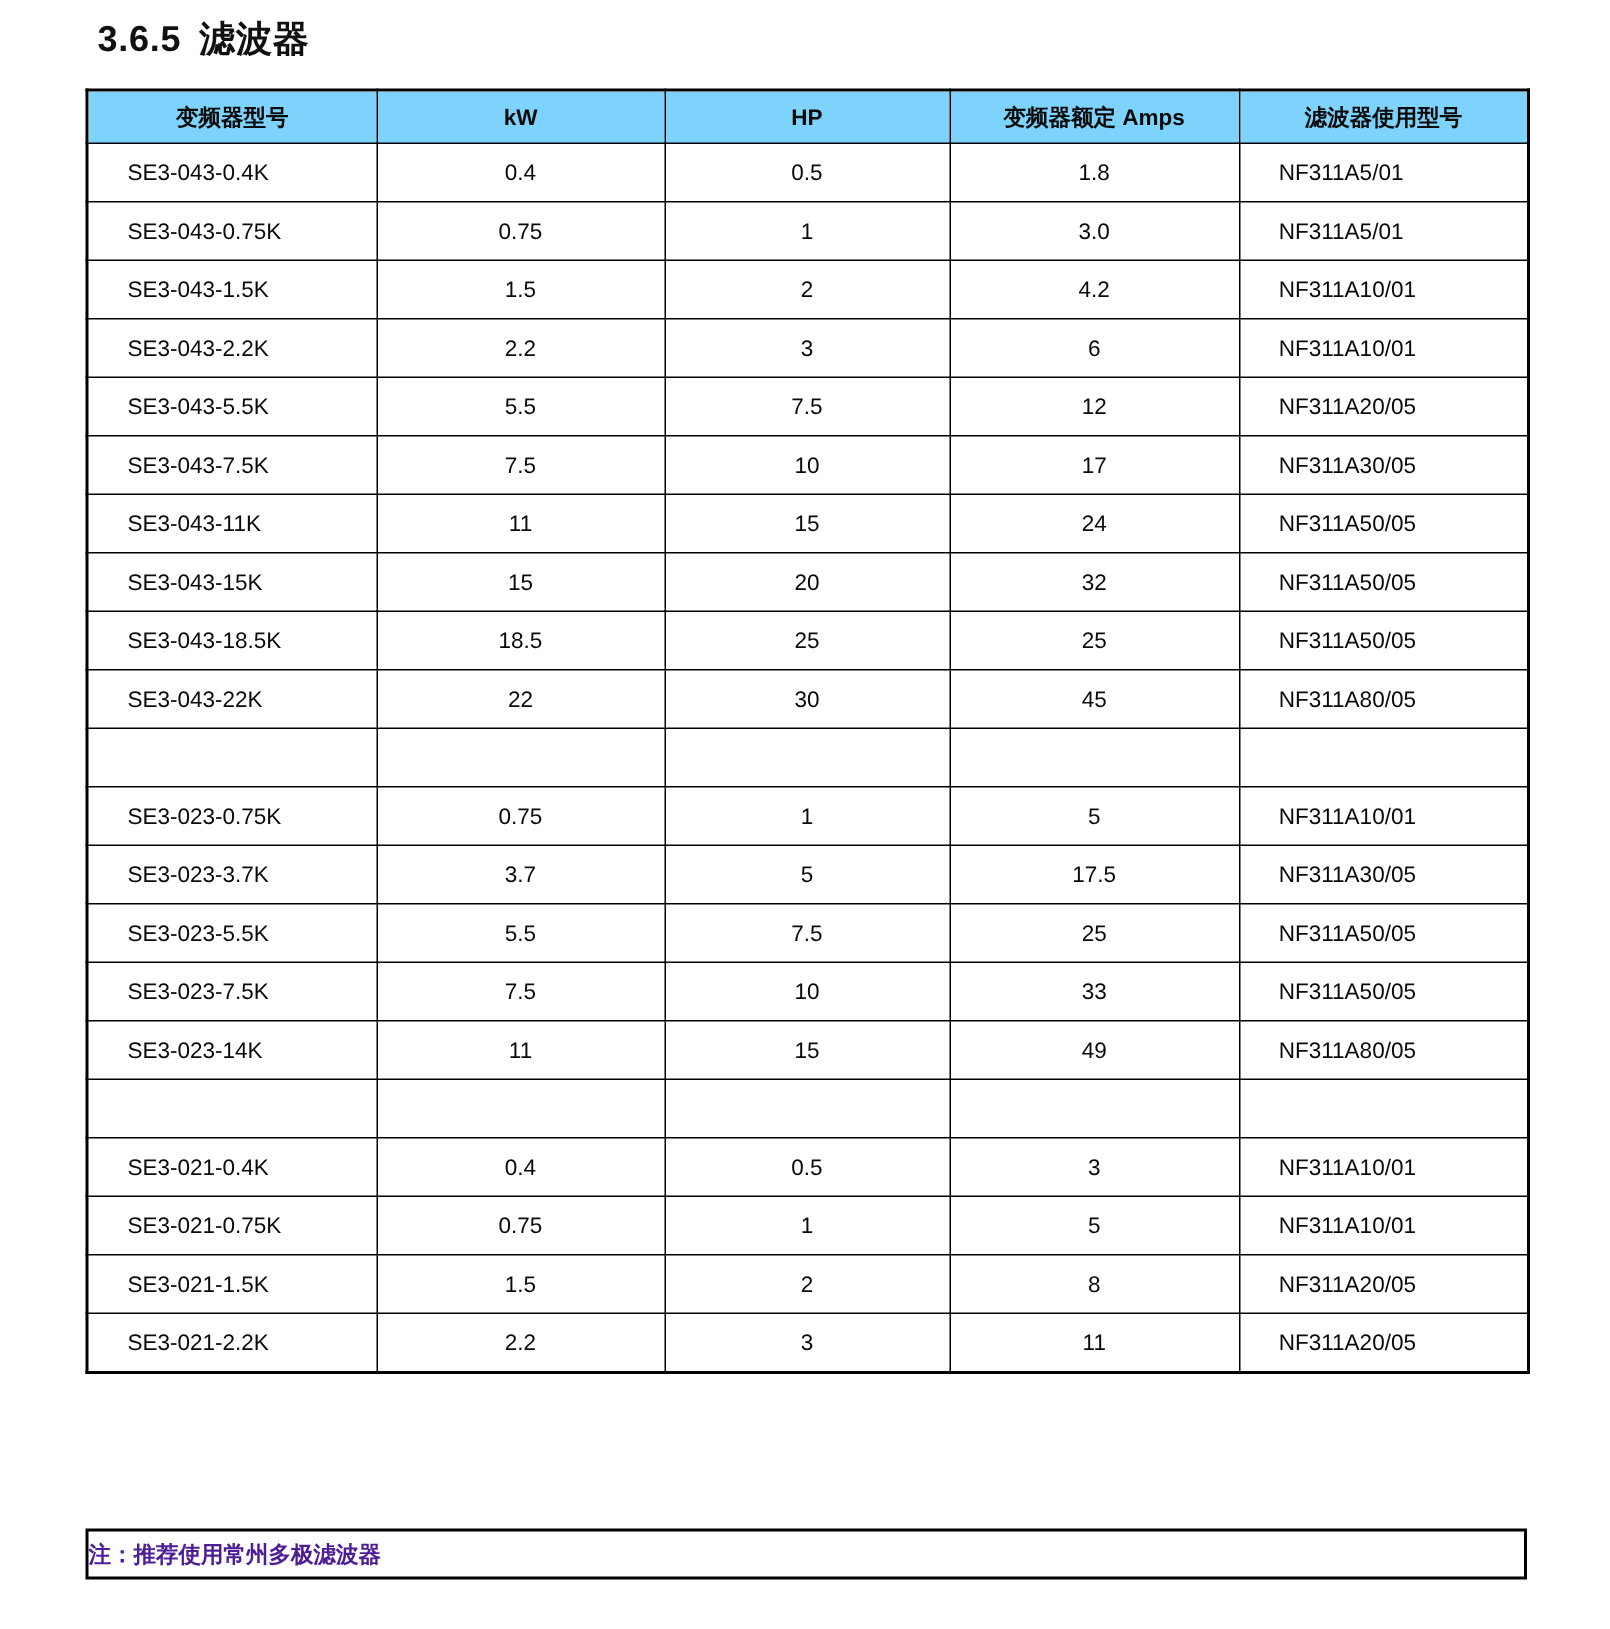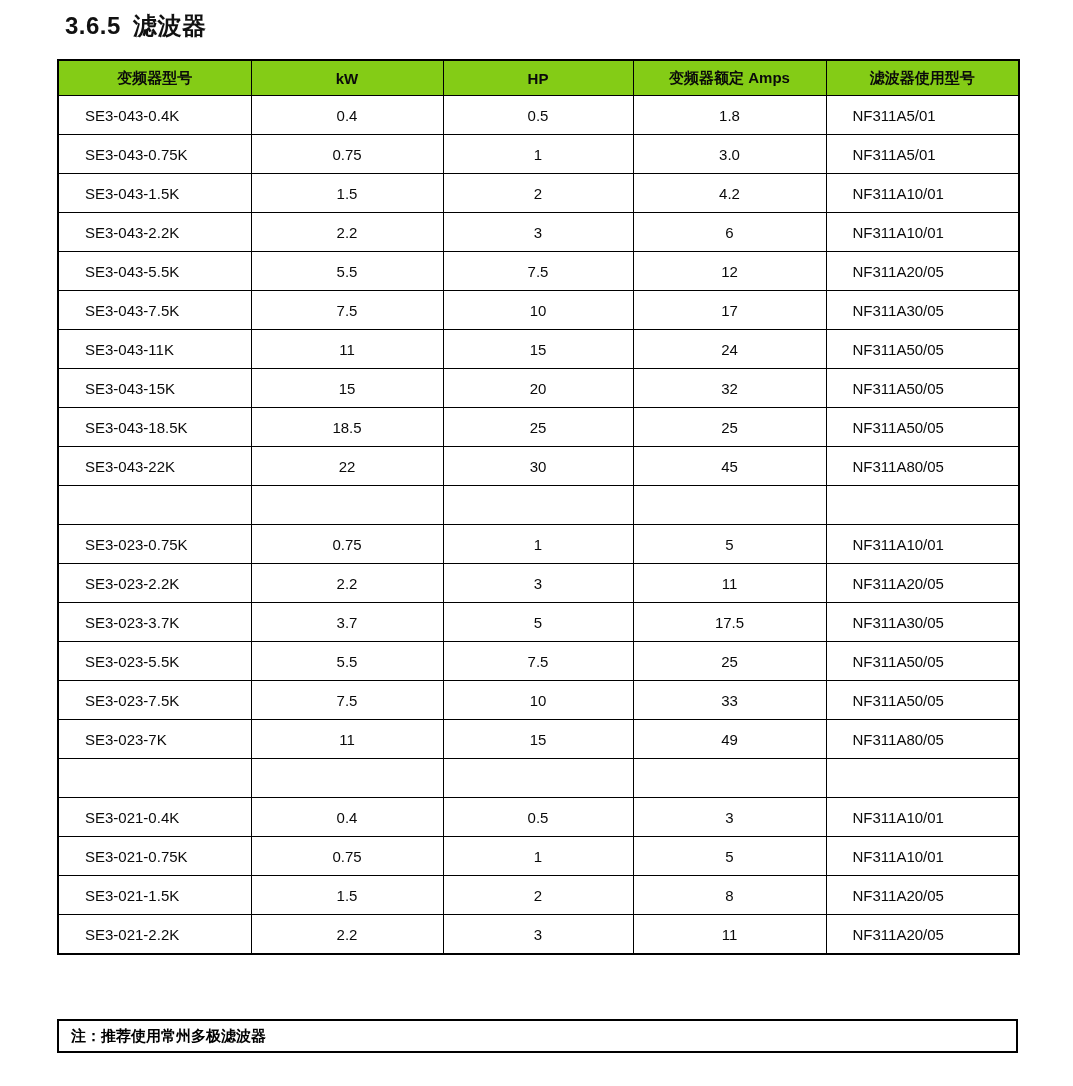--- a/index.html
+++ b/index.html
@@ -37,21 +37,21 @@
     font-size: 15px;
   }
   table.filter-table th,
   table.filter-table td {
     border: 1px solid #000000;
     overflow: hidden;
     white-space: nowrap;
   }
   table.filter-table th {
     height: 32px;
-    background: #84cc16;
+    background: #7dd3fc;
     font-weight: bold;
     text-align: center;
     vertical-align: middle;
     font-size: 15px;
   }
   table.filter-table td {
     height: 36px;
     vertical-align: middle;
     background: #ffffff;
   }
@@ -60,24 +60,23 @@
   .note-box {
     position: absolute;
     left: 57px;
     top: 1019px;
     width: 961px;
     height: 34px;
     box-sizing: border-box;
     border: 2px solid #000000;
     display: flex;
     align-items: center;
-    padding-left: 12px;
     font-size: 15px;
     font-weight: bold;
-    color: #000000;
+    color: #4c1d95;
     background: #ffffff;
   }
 </style>
 </head>
 <body>
 
 <div class="page">
 
   <div class="title">
     <span class="title-number">3.6.5</span><span>滤波器</span>
@@ -179,27 +178,20 @@
           <td class="col4"></td>
         </tr>
         <tr>
           <td class="col0">SE3-023-0.75K</td>
           <td class="col1">0.75</td>
           <td class="col2">1</td>
           <td class="col3">5</td>
           <td class="col4">NF311A10/01</td>
         </tr>
         <tr>
-          <td class="col0">SE3-023-2.2K</td>
-          <td class="col1">2.2</td>
-          <td class="col2">3</td>
-          <td class="col3">11</td>
-          <td class="col4">NF311A20/05</td>
-        </tr>
-        <tr>
           <td class="col0">SE3-023-3.7K</td>
           <td class="col1">3.7</td>
           <td class="col2">5</td>
           <td class="col3">17.5</td>
           <td class="col4">NF311A30/05</td>
         </tr>
         <tr>
           <td class="col0">SE3-023-5.5K</td>
           <td class="col1">5.5</td>
           <td class="col2">7.5</td>
@@ -207,21 +199,21 @@
           <td class="col4">NF311A50/05</td>
         </tr>
         <tr>
           <td class="col0">SE3-023-7.5K</td>
           <td class="col1">7.5</td>
           <td class="col2">10</td>
           <td class="col3">33</td>
           <td class="col4">NF311A50/05</td>
         </tr>
         <tr>
-          <td class="col0">SE3-023-7K</td>
+          <td class="col0">SE3-023-14K</td>
           <td class="col1">11</td>
           <td class="col2">15</td>
           <td class="col3">49</td>
           <td class="col4">NF311A80/05</td>
         </tr>
         <tr>
           <td class="col0"></td>
           <td class="col1"></td>
           <td class="col2"></td>
           <td class="col3"></td>

